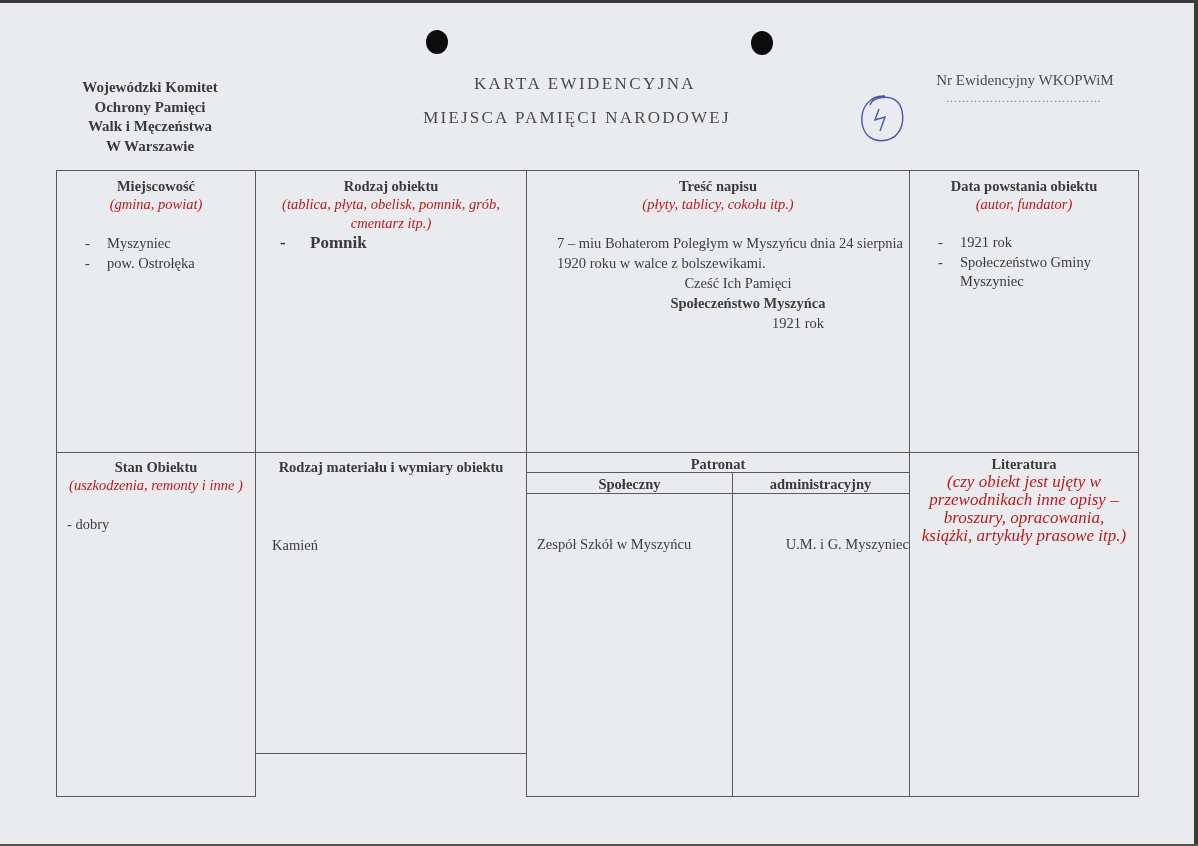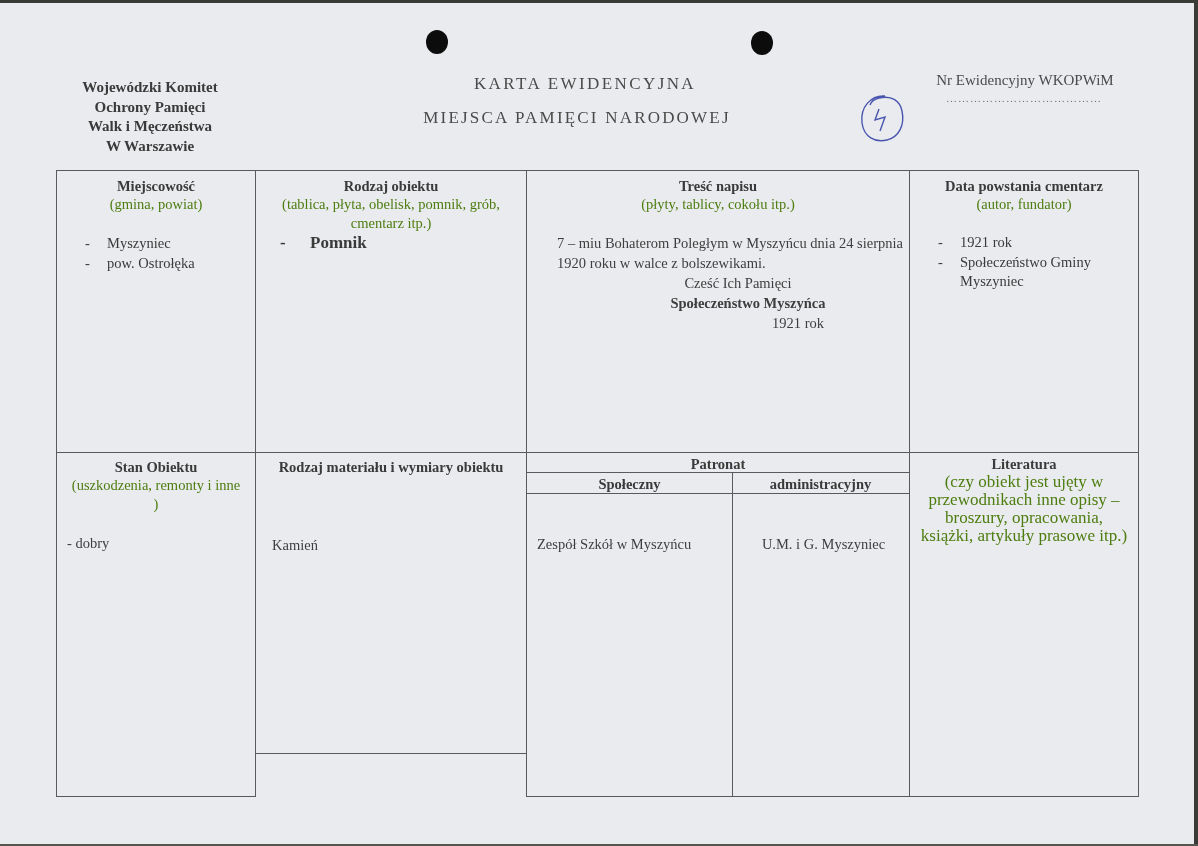--- a/index.html
+++ b/index.html
@@ -38,21 +38,21 @@
     .hand-mark {
       position:absolute; left:857px; top:93px; width:50px; height:52px;
     }
 
     .grid { position:absolute; left:56px; top:170px; width:1083px; height:627px; }
     .cell {
       position:absolute; border:1px solid #5a5a5a; box-sizing:border-box;
       text-align:center; font-size:14.5px; line-height:18px;
     }
     .hdr { font-weight:bold; color:#3a3a3a; font-size:14.5px; }
-    .sub { color:#4d7c0f; font-size:14.5px; line-height:19px; }
+    .sub { font-style:italic; color:#b91c1c; font-size:14.5px; line-height:19px; }
     .val { color:#3e3e3e; font-size:14.5px; }
     .list { text-align:left; padding:0; margin:0; list-style:none; }
     .list li { position:relative; padding-left:22px; line-height:19.5px; }
     .list li .dash { position:absolute; left:0; }
     .bold-val { font-weight:bold; font-size:17px; }
     .inscription { text-align:justify; text-align-last:left; padding:0 6px 0 30px; }
   </style>
 </head>
 <body>
 
@@ -104,21 +104,21 @@
     <div class="sub">(płyty, tablicy, cokołu itp.)</div>
     <div class="val inscription" style="margin-top:19px; line-height:20px; padding-left:30px; text-indent:0;">
       <span>7 – miu Bohaterom   Poległym w Myszyńcu dnia 24 sierpnia 1920 roku w walce z bolszewikami.</span>
     </div>
     <div class="val" style="margin-top:0; padding-left:40px; line-height:20px;">Cześć  Ich Pamięci</div>
     <div class="val" style="font-weight:bold; padding-left:60px; line-height:20px;">Społeczeństwo Myszyńca</div>
     <div class="val" style="padding-left:160px; line-height:20px;">1921 rok</div>
   </div>
 
   <div class="cell" style="left:853px; top:0; width:230px; height:283px; padding-top:6px;">
-    <div class="hdr">Data powstania cmentarz</div>
+    <div class="hdr">Data powstania obiektu</div>
     <div class="sub">(autor, fundator)</div>
     <ul class="list" style="margin:19px 0 0 28px;">
       <li><span class="dash">-</span><span>1921 rok</span></li>
       <li><span class="dash">-</span><span>Społeczeństwo Gminy Myszyniec</span></li>
     </ul>
   </div>
 
   <div class="cell" style="left:0; top:282px; width:200px; height:345px; padding-top:5px;">
     <div class="hdr">Stan Obiektu</div>
     <div class="sub" style="padding:0 12px;">(uszkodzenia, remonty i inne )</div>
@@ -131,21 +131,21 @@
   </div>
 
   <div class="cell" style="left:470px; top:282px; width:384px; height:345px;">
     <div class="hdr" style="height:19px; line-height:22px; border-bottom:1px solid #5a5a5a;">Patronat</div>
     <div style="position:absolute; left:0; top:20px; width:205px; height:323px; border-right:1px solid #5a5a5a;">
       <div class="hdr" style="height:20px; line-height:22px; border-bottom:1px solid #5a5a5a;">Społeczny</div>
       <div class="val" style="text-align:left; margin:41px 0 0 10px;">Zespół Szkół w Myszyńcu</div>
     </div>
     <div style="position:absolute; left:205px; top:20px; width:177px; height:323px;">
       <div class="hdr" style="height:20px; line-height:22px; border-bottom:1px solid #5a5a5a;">administracyjny</div>
-      <div class="val" style="text-align:center; margin:41px 0 0 6px;">U.M. i G. Myszyniec</div>
+      <div class="val" style="text-align:right; margin:41px 0 0 6px;">U.M. i G. Myszyniec</div>
     </div>
   </div>
 
   <div class="cell" style="left:853px; top:282px; width:230px; height:345px; padding-top:2px;">
     <div class="hdr">Literatura</div>
     <div class="sub" style="font-size:17px; line-height:18px; padding:0 10px;">(czy obiekt jest ujęty w przewodnikach inne opisy – broszury, opracowania, książki, artykuły prasowe itp.)</div>
     <div class="val"></div>
   </div>
 </div>
 

